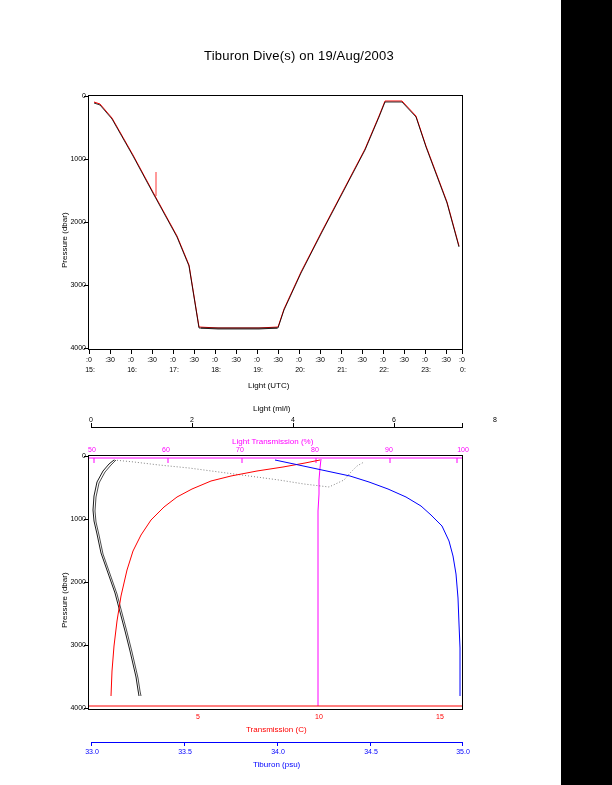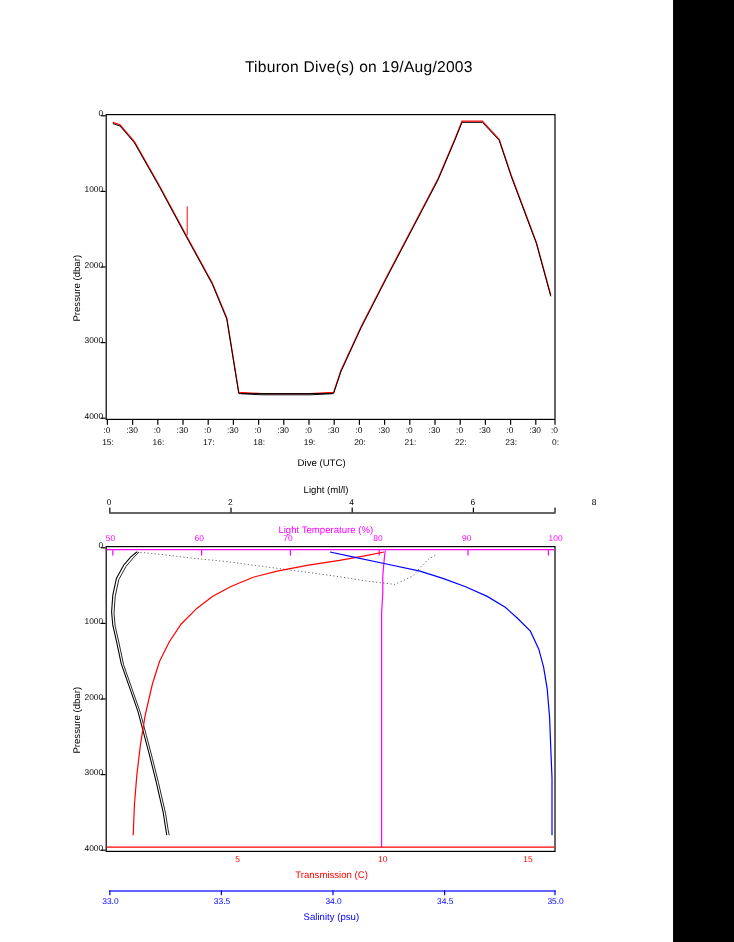--- a/index.html
+++ b/index.html
@@ -152,36 +152,36 @@
   <div class="tick-label" style="left:122px; top:366px; width:20px;">16:</div>
   <div class="tick-label" style="left:164px; top:366px; width:20px;">17:</div>
   <div class="tick-label" style="left:206px; top:366px; width:20px;">18:</div>
   <div class="tick-label" style="left:248px; top:366px; width:20px;">19:</div>
   <div class="tick-label" style="left:290px; top:366px; width:20px;">20:</div>
   <div class="tick-label" style="left:332px; top:366px; width:20px;">21:</div>
   <div class="tick-label" style="left:374px; top:366px; width:20px;">22:</div>
   <div class="tick-label" style="left:416px; top:366px; width:20px;">23:</div>
   <div class="tick-label" style="left:453px; top:366px; width:20px;">0:</div>
 
-  <div class="axis-label" style="left:248px; top:381px;">Dive (UTC)</div>
+  <div class="axis-label" style="left:248px; top:381px;">Light (UTC)</div>
 
   <div class="tick-label" style="left:84px;  top:416px; width:14px;">0</div>
   <div class="tick-label" style="left:185px; top:416px; width:14px;">2</div>
   <div class="tick-label" style="left:286px; top:416px; width:14px;">4</div>
   <div class="tick-label" style="left:387px; top:416px; width:14px;">6</div>
   <div class="tick-label" style="left:488px; top:416px; width:14px;">8</div>
   <div class="axis-label" style="left:253px; top:404px;">Light (ml/l)</div>
   <div class="tick" style="left:91px; top:427px; width:372px; height:1px;"></div>
   <div class="tick" style="left:91px;  top:423px; width:1px; height:4px;"></div>
   <div class="tick" style="left:192px; top:423px; width:1px; height:4px;"></div>
   <div class="tick" style="left:293px; top:423px; width:1px; height:4px;"></div>
   <div class="tick" style="left:394px; top:423px; width:1px; height:4px;"></div>
   <div class="tick" style="left:462px; top:423px; width:1px; height:4px;"></div>
 
-  <div class="axis-label lbl-magenta" style="left:232px; top:437px;">Light Temperature (%)</div>
+  <div class="axis-label lbl-magenta" style="left:232px; top:437px;">Light Transmission (%)</div>
   <div class="tick-label lbl-magenta" style="left:84px;  top:446px; width:16px;">50</div>
   <div class="tick-label lbl-magenta" style="left:158px; top:446px; width:16px;">60</div>
   <div class="tick-label lbl-magenta" style="left:232px; top:446px; width:16px;">70</div>
   <div class="tick-label lbl-magenta" style="left:307px; top:446px; width:16px;">80</div>
   <div class="tick-label lbl-magenta" style="left:381px; top:446px; width:16px;">90</div>
   <div class="tick-label lbl-magenta" style="left:455px; top:446px; width:16px;">100</div>
 
   <div class="plot-frame" style="left:88px; top:455px; width:375px; height:255px;">
     <svg class="series" width="373" height="253" viewBox="0 0 373 253">
 
@@ -236,17 +236,17 @@
   <div class="tick" style="left:277px; top:742px; width:1px; height:4px; background:#0000ff;"></div>
   <div class="tick" style="left:370px; top:742px; width:1px; height:4px; background:#0000ff;"></div>
   <div class="tick" style="left:462px; top:742px; width:1px; height:4px; background:#0000ff;"></div>
 
   <div class="tick-label lbl-blue" style="left:79px;  top:748px; width:26px;">33.0</div>
   <div class="tick-label lbl-blue" style="left:172px; top:748px; width:26px;">33.5</div>
   <div class="tick-label lbl-blue" style="left:265px; top:748px; width:26px;">34.0</div>
   <div class="tick-label lbl-blue" style="left:358px; top:748px; width:26px;">34.5</div>
   <div class="tick-label lbl-blue" style="left:450px; top:748px; width:26px;">35.0</div>
 
-  <div class="axis-label lbl-blue" style="left:253px; top:760px;">Salinity (psu)</div>
+  <div class="axis-label lbl-blue" style="left:253px; top:760px;">Tiburon (psu)</div>
 
 </div>
 
 <div id="black-right"></div>
 
 </body></html>

